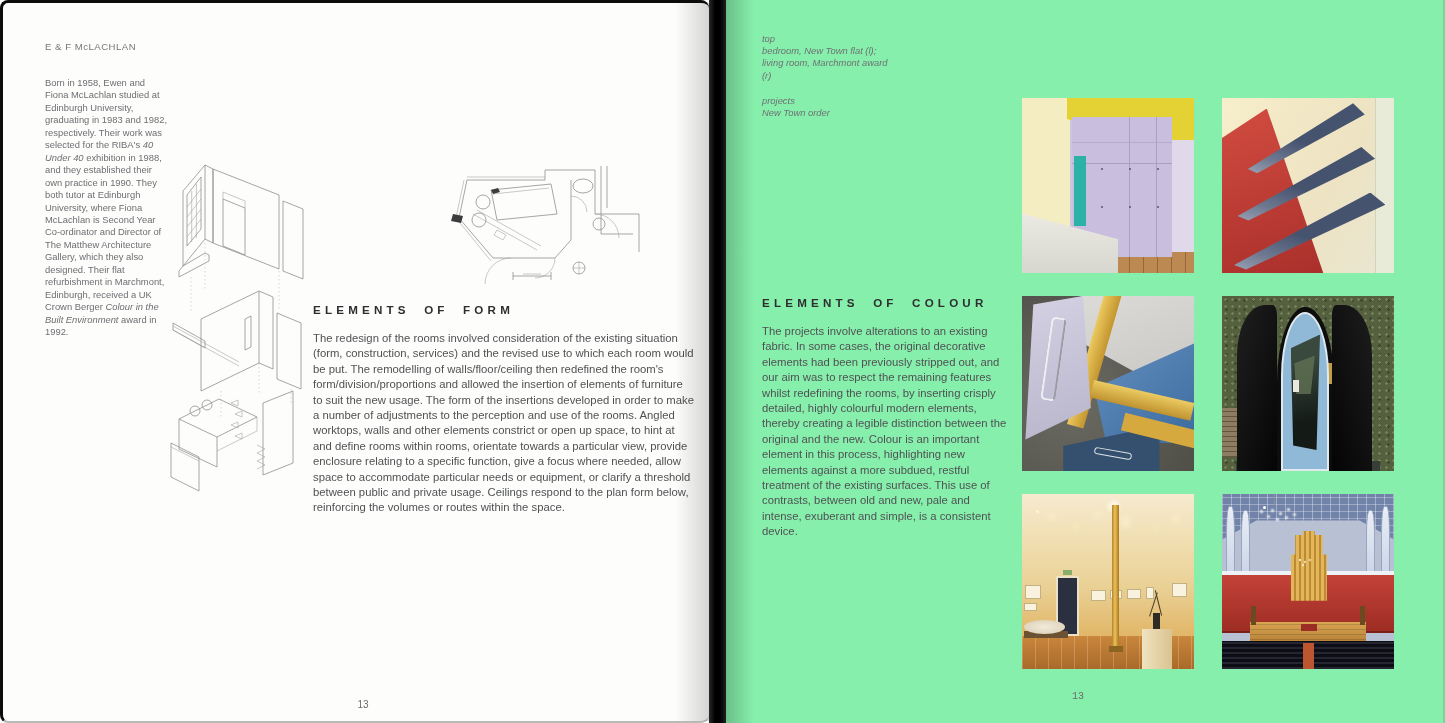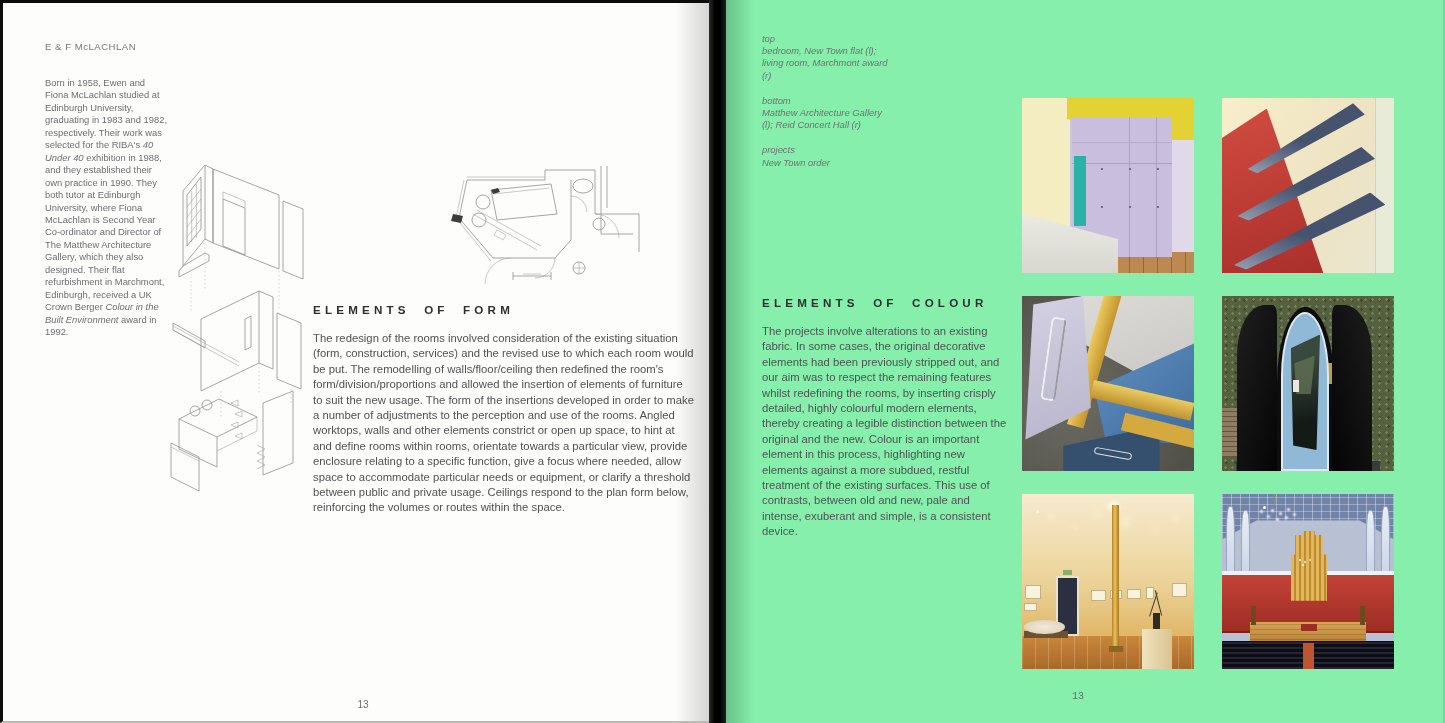--- a/index.html
+++ b/index.html
@@ -8,20 +8,21 @@
     position:relative; width:1445px; height:723px; overflow:hidden;
     background:#ffffff;
     font-family:"Liberation Sans","DejaVu Sans",sans-serif;
   }
   
   .left-page {
     position:absolute; left:0; top:0; width:709px; height:723px;
     background:#fdfdfc;
     border-top:3px solid #0c0c0c; border-left:3px solid #0c0c0c;
     border-bottom:2px solid #b9b9b6;
+    border-radius:8px;
   }
   .left-page::after {
     content:""; position:absolute; right:0; top:0; width:34px; height:100%;
     background:linear-gradient(90deg, rgba(0,0,0,0) 0%, rgba(0,0,0,0.16) 100%);
   }
   .gutter {
     position:absolute; left:709px; top:0; width:17px; height:723px;
     background:linear-gradient(90deg,#2b2b2b 0%,#000 35%,#000 65%,#202020 100%);
   }
   .right-page {
@@ -306,24 +307,20 @@
   <div class="gutter"></div>
 
   <div class="right-page">
 
     <div class="captions">
       <div class="cap-group">
         <div>top</div>
         <div>bedroom, New Town flat (l); living room, Marchmont award (r)</div>
       </div>
       <div class="cap-group">
-        <div>bottom</div>
-        <div>Matthew Architecture Gallery (l); Reid Concert Hall (r)</div>
-      </div>
-      <div class="cap-group">
         <div>projects</div>
         <div>New Town order</div>
       </div>
     </div>
 
     <div class="sec-title rt-title">ELEMENTS OF COLOUR</div>
     <p class="body-text rt-body">The projects involve alterations to an existing fabric. In some cases, the original decorative elements had been previously stripped out, and our aim was to respect the remaining features whilst redefining the rooms, by inserting crisply detailed, highly colourful modern elements, thereby creating a legible distinction between the original and the new. Colour is an important element in this process, highlighting new elements against a more subdued, restful treatment of the existing surfaces. This use of contrasts, between old and new, pale and intense, exuberant and simple, is a consistent device.</p>
     <div class="pageno rt-no">13</div>
 
     <div class="photo c1 r1 p1">

